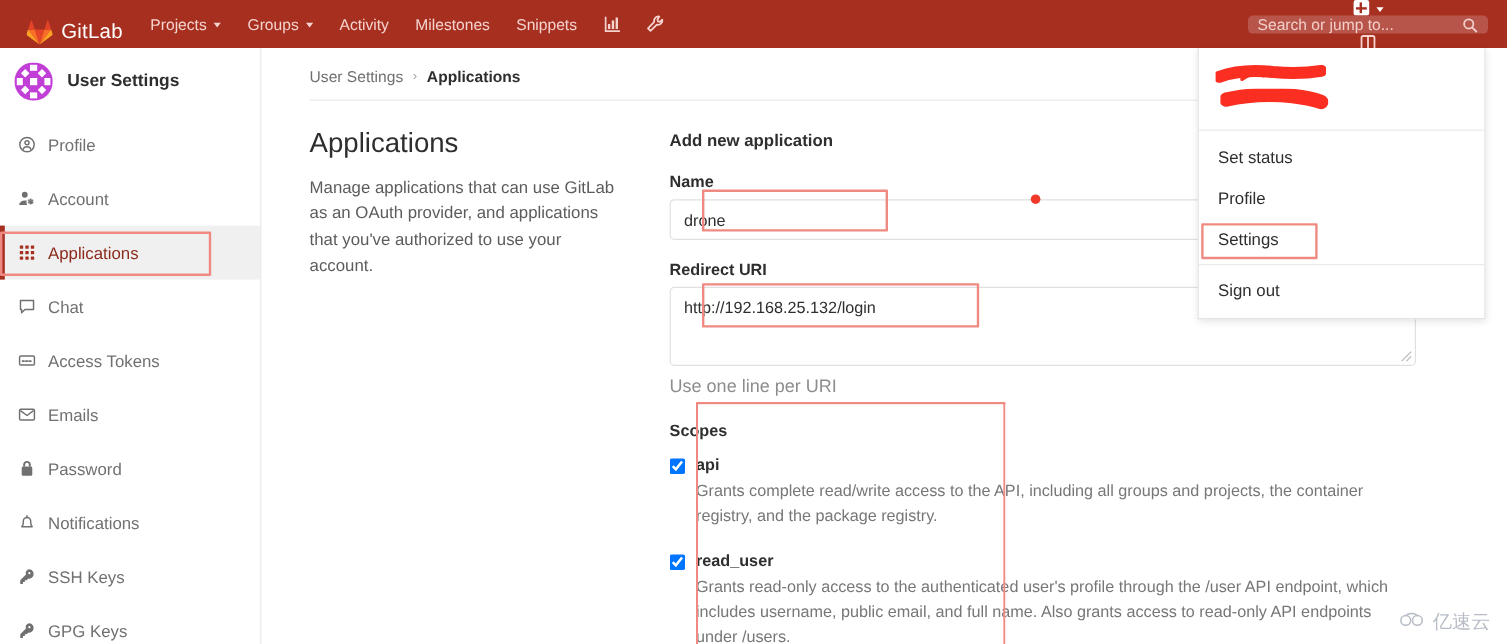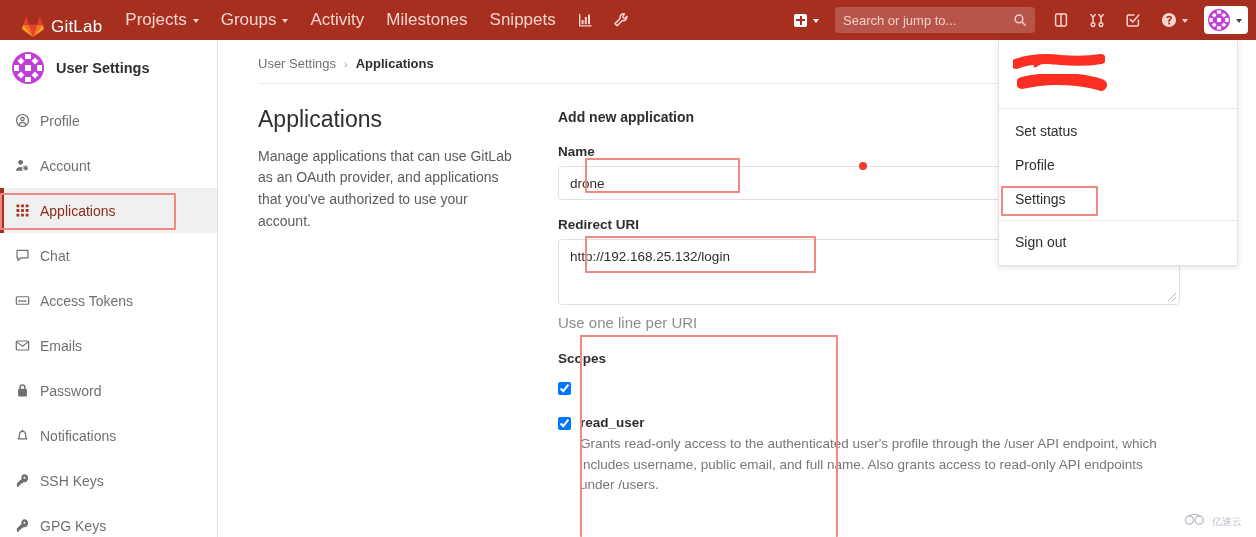--- a/index.html
+++ b/index.html
@@ -25,41 +25,41 @@
   .nav-left { display: flex; align-items: center; height: 40px; }
   .brand {
     display: flex; align-items: center; gap: 7px;
     padding: 14px 12px 0 22px; height: 40px;
   }
   .brand-logo { width: 22px; height: 22px; display: block; }
   .brand-name {
     color: #fff; font-size: 17px; font-weight: 400; letter-spacing: .2px;
   }
   .nav-item {
-    color: #f5d3ce; font-size: 17px;
+    color: #f5d3ce; font-size: 13px;
     padding: 0 11px; height: 40px;
     display: flex; align-items: center; gap: 4px;
     white-space: nowrap;
     cursor: pointer;
   }
   .caret {
     display: inline-block;
     border-left: 3.5px solid transparent;
     border-right: 3.5px solid transparent;
     border-top: 4px solid currentColor;
     margin-left: 2px; position: relative; top: 1px;
   }
   .nav-icon-btn {
     height: 40px; padding: 0 10px;
     display: flex; align-items: center; gap: 3px;
     color: #f5d3ce; cursor: pointer;
   }
   .nav-right {
     margin-left: auto; display: flex; align-items: center;
-    height: 40px; padding-right: 8px;
+    height: 40px; padding-right: 8px; flex-direction: column;
   }
   .search-box {
     width: 200px; height: 26px;
     background: #b8554a;
     border-radius: 4px;
     display: flex; align-items: center;
     padding: 0 8px;
     margin: 0 8px;
     position: relative;
   }
@@ -233,22 +233,22 @@
   }
   .anno-dot {
     position: absolute; width: 8px; height: 8px;
     border-radius: 50%; background: #f0392b;
     z-index: 90; pointer-events: none;
   }
 
   
   .watermark {
     position: absolute; right: 14px; bottom: 8px;
-    display: flex; align-items: flex-end; gap: 5px;
-    color: #b7bcc6; font-size: 10px;
+    display: flex; align-items: center; gap: 5px;
+    color: #b7bcc6; font-size: 16px;
     z-index: 95; pointer-events: none;
     font-family: "DejaVu Sans", sans-serif;
   }
 </style>
 </head>
 <body>
 
 <div id="app">
 
   <div class="navbar">
@@ -532,20 +532,24 @@
             </svg>
           </div>
           <div class="f-help">Use one line per URI</div>
         </div>
 
         <div style="margin-top:20px;">
           <div class="scopes-title">Scopes</div>
 
           <div class="scope-row">
             <input class="scope-cb" type="checkbox" checked="" style="">
+            <div>
+              <div class="scope-name">api</div>
+              <div class="scope-desc">Grants complete read/write access to the API, including all groups and projects, the container registry, and the package registry.</div>
+            </div>
           </div>
 
           <div class="scope-row">
             <input class="scope-cb" type="checkbox" checked="" style="">
             <div>
               <div class="scope-name">read_user</div>
               <div class="scope-desc">Grants read-only access to the authenticated user's profile through the /user API endpoint, which includes username, public email, and full name. Also grants access to read-only API endpoints under /users.</div>
             </div>
           </div>
         </div>

